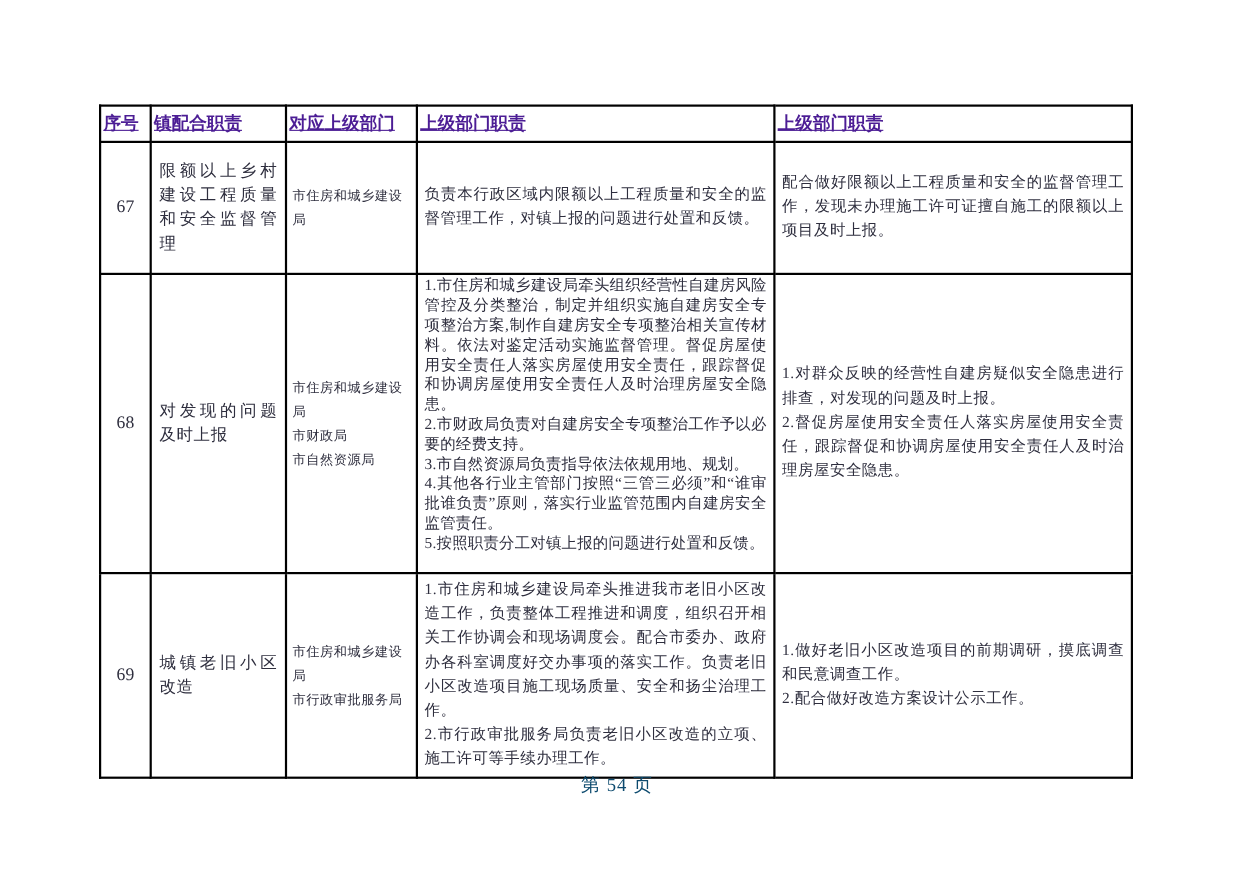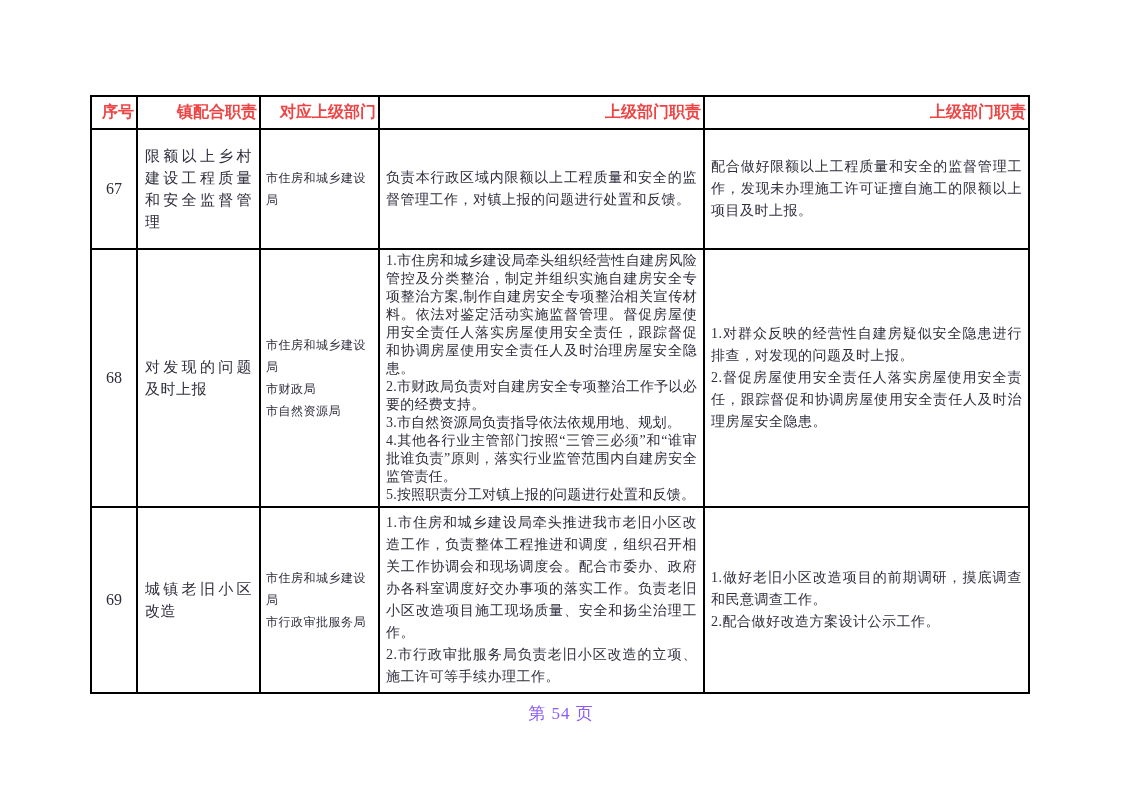--- a/index.html
+++ b/index.html
@@ -25,24 +25,25 @@
   }
   .duty-table th,
   .duty-table td {
     border: 2px solid #000000;
     vertical-align: middle;
     overflow: hidden;
   }
   .duty-table th {
     font-size: 16px;
     font-weight: bold;
-    text-align: right;
-    color: #ef4444;
+    text-align: left;
+    color: #4c1d95;
     height: 31px;
     padding: 0 2px;
+    text-decoration: underline;
   }
   tr.section-row td {
     font-size: 17px;
     font-weight: bold;
     color: #16161f;
     height: 29px;
     padding: 0 0 0 7px;
     letter-spacing: 1px;
   }
   .c-seq {
@@ -74,30 +75,30 @@
     letter-spacing: 0.5px;
     white-space: pre-line;
   }
   tr.row-67 { height: 120px; }
   tr.row-68 { height: 235px; }
   tr.row-69 { height: 143px; }
   tr.row-68 .c-sup {
     line-height: 18px;
     letter-spacing: 0.2px;
     padding-top: 2px;
-    padding-bottom: 2px;
+    padding-bottom: 16px;
   }
   .page-footer {
     position: absolute;
     left: 0;
     top: 702px;
     width: 1122px;
     text-align: center;
     font-size: 17px;
-    color: #8b5cf6;
+    color: #0c4a6e;
     letter-spacing: 1px;
   }
 </style>
 </head>
 <body>
 
 <table class="duty-table">
   <colgroup>
     <col style="width:46px">
     <col style="width:123px">

